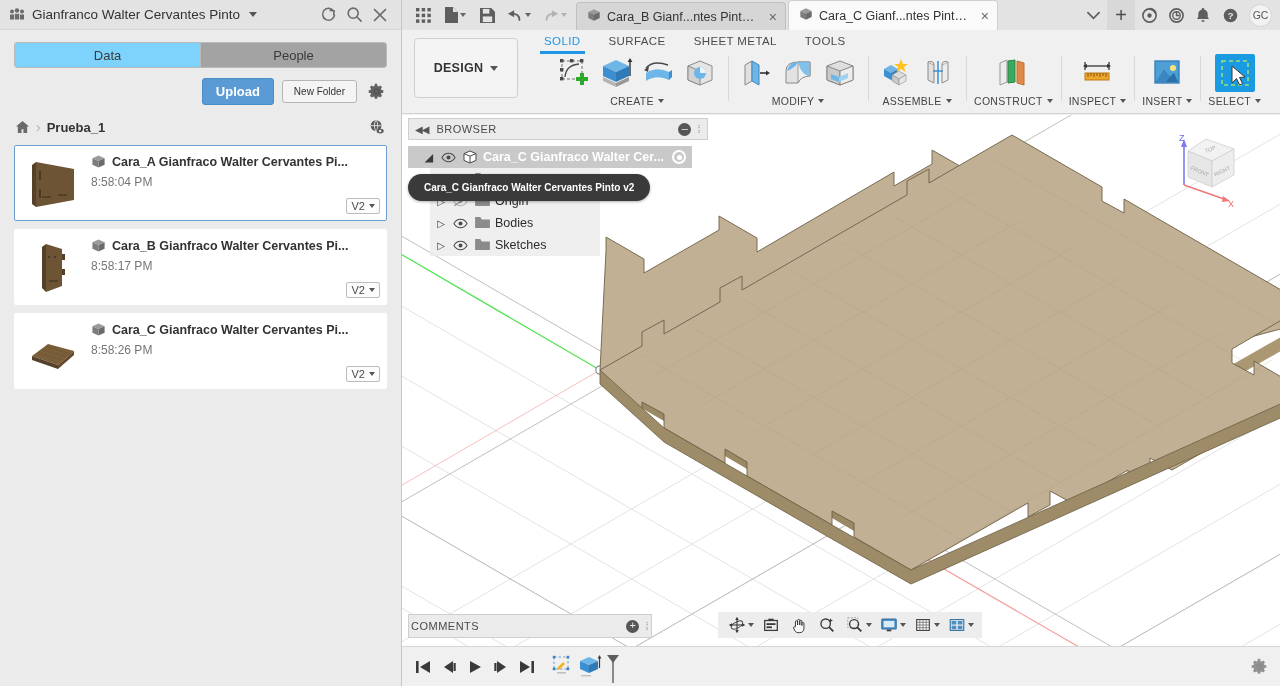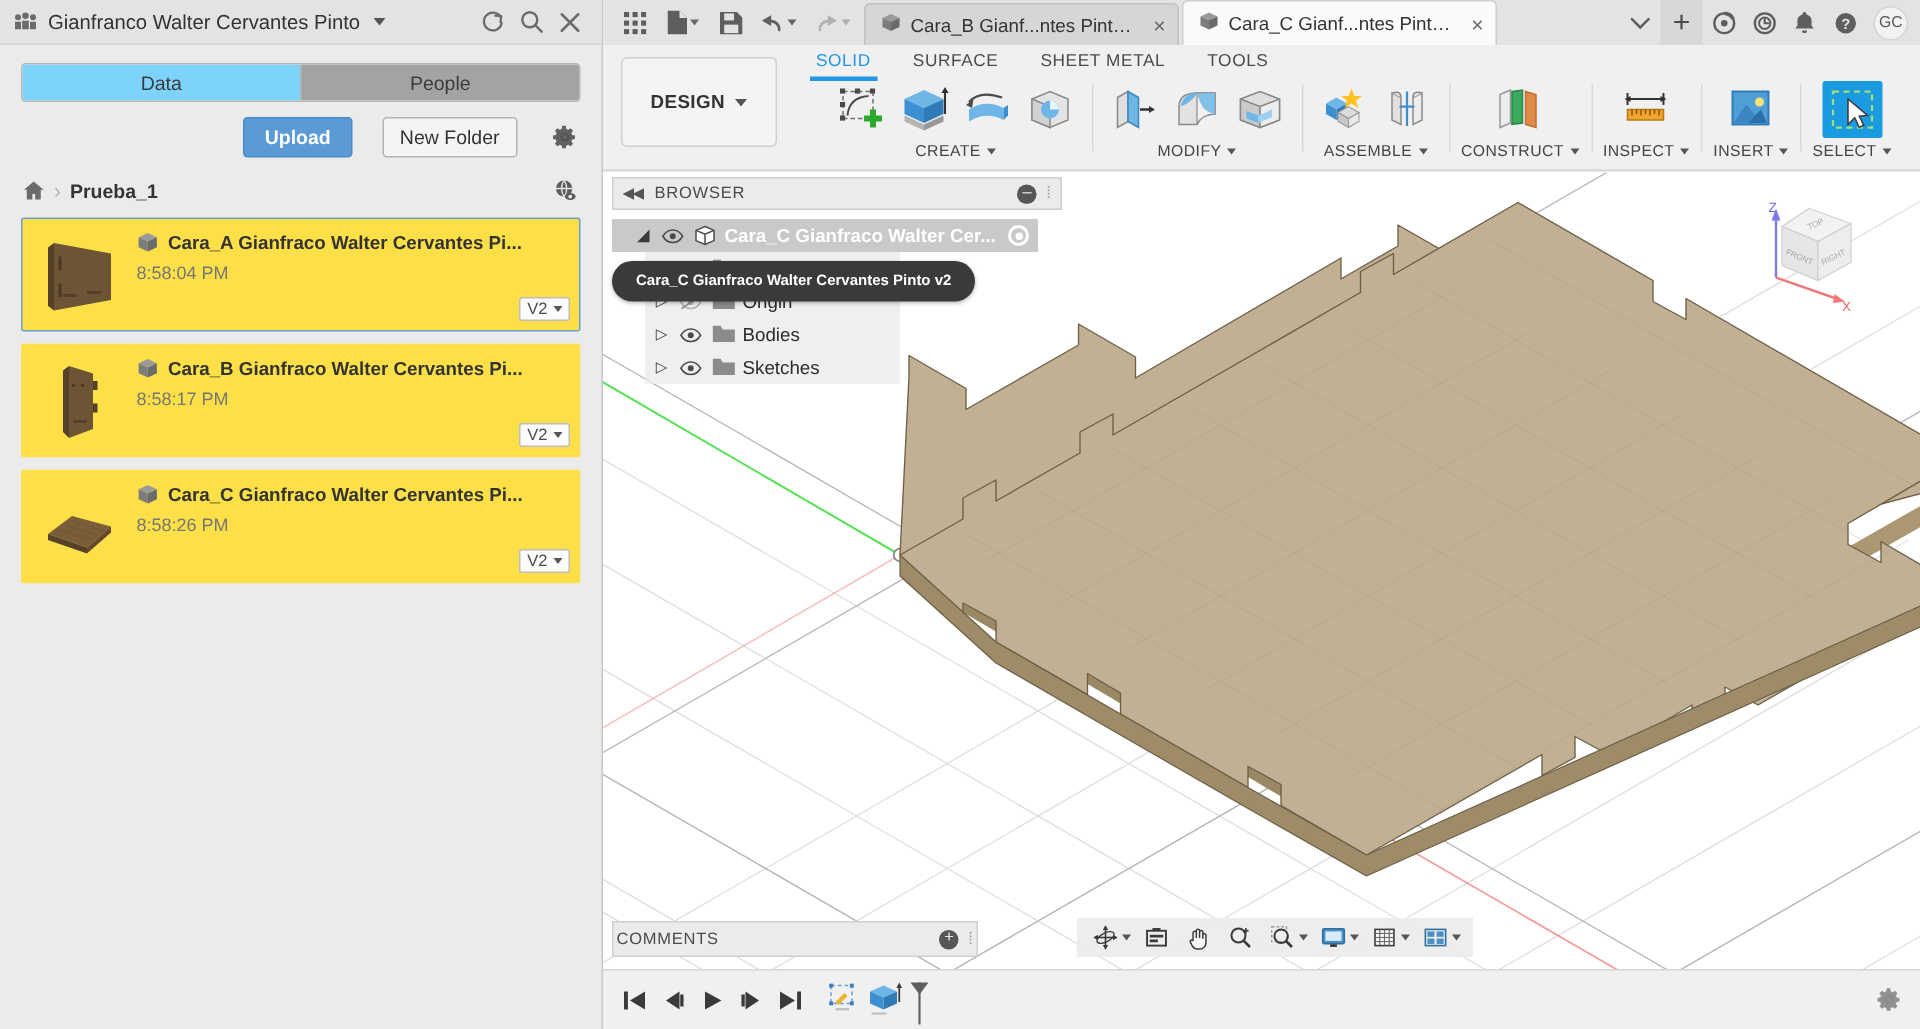--- a/index.html
+++ b/index.html
@@ -43,44 +43,44 @@
   .dp-tab {
     flex: 1; display: flex; align-items: center; justify-content: center;
     font-size: 13px; color: #3b3b3b; cursor: pointer;
     background: #a3a3a3;
   }
   .dp-tab.active { background: #7dd3fc; }
   .dp-tab + .dp-tab { border-left: 1px solid #b9b9b9; }
 
   .dp-actions {
     display: flex; align-items: center; justify-content: flex-end;
-    gap: 20px; padding: 10px 14px 0 14px;
+    gap: 8px; padding: 10px 14px 0 14px;
   }
   .btn-upload {
     background: #5b9bd5; color: #fff; font-size: 13px; font-weight: bold;
     border: 1px solid #4a8cc7; border-radius: 3px; padding: 5px 13px; cursor: pointer;
   }
   .btn-newfolder {
-    background: #f4f4f4; color: #333; font-size: 13px;
+    background: #f4f4f4; color: #333; font-size: 10px;
     border: 1px solid #b5b5b5; border-radius: 3px; padding: 5px 11px; cursor: pointer;
   }
   .dp-gear { width: 22px; height: 22px; display:flex;align-items:center;justify-content:center;cursor:pointer;}
 
   .dp-breadcrumb {
     display: flex; align-items: center; padding: 12px 14px 8px 14px; gap: 6px;
   }
   .bc-home { width: 16px; height: 16px; display:flex;align-items:center;justify-content:center; cursor:pointer;}
   .bc-sep { color: #b3b3b3; font-size: 14px; }
   .bc-label { font-size: 13px; font-weight: bold; color: #333; }
   .bc-spacer { flex: 1; }
   .bc-globe { width: 20px; height: 20px; display:flex;align-items:center;justify-content:center;cursor:pointer;}
 
   .dp-list { padding: 0 14px; }
   .dp-card {
-    background: #fde047; border: 1px solid transparent; border-radius: 2px;
+    background: #ffffff; border: 1px solid transparent; border-radius: 2px;
     height: 76px; margin-bottom: 8px; position: relative; cursor: pointer;
     display: flex;
   }
   .dp-card.selected { border-color: #6e9dd0; }
   .dp-thumb {
     width: 72px; flex: 0 0 72px; display: flex; align-items: center; justify-content: center;
   }
   .dp-info { flex: 1; padding: 8px 8px 0 4px; position: relative; min-width: 0; }
   .dp-name-row { display: flex; align-items: center; gap: 6px; }
   .dp-cube-icon { flex: 0 0 15px; width:15px; height:15px; display:flex;align-items:center;justify-content:center;}

